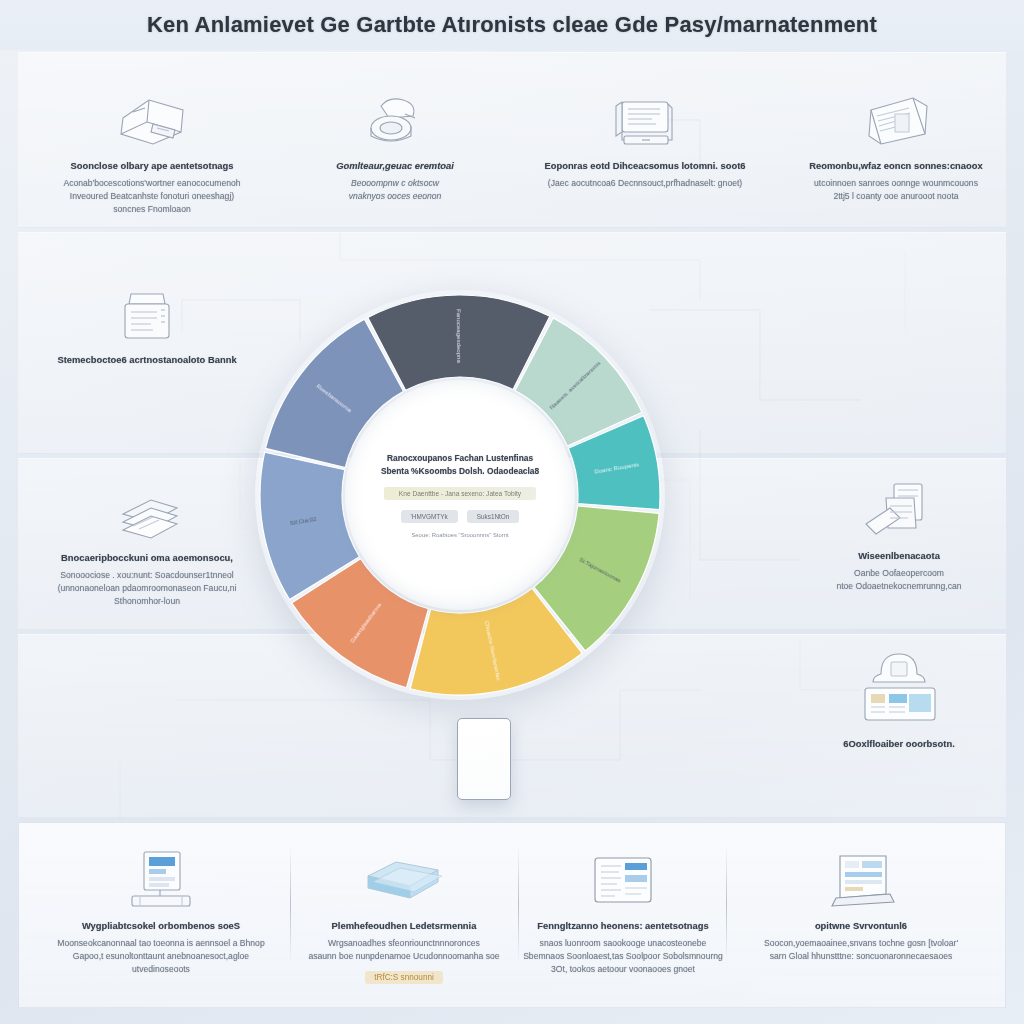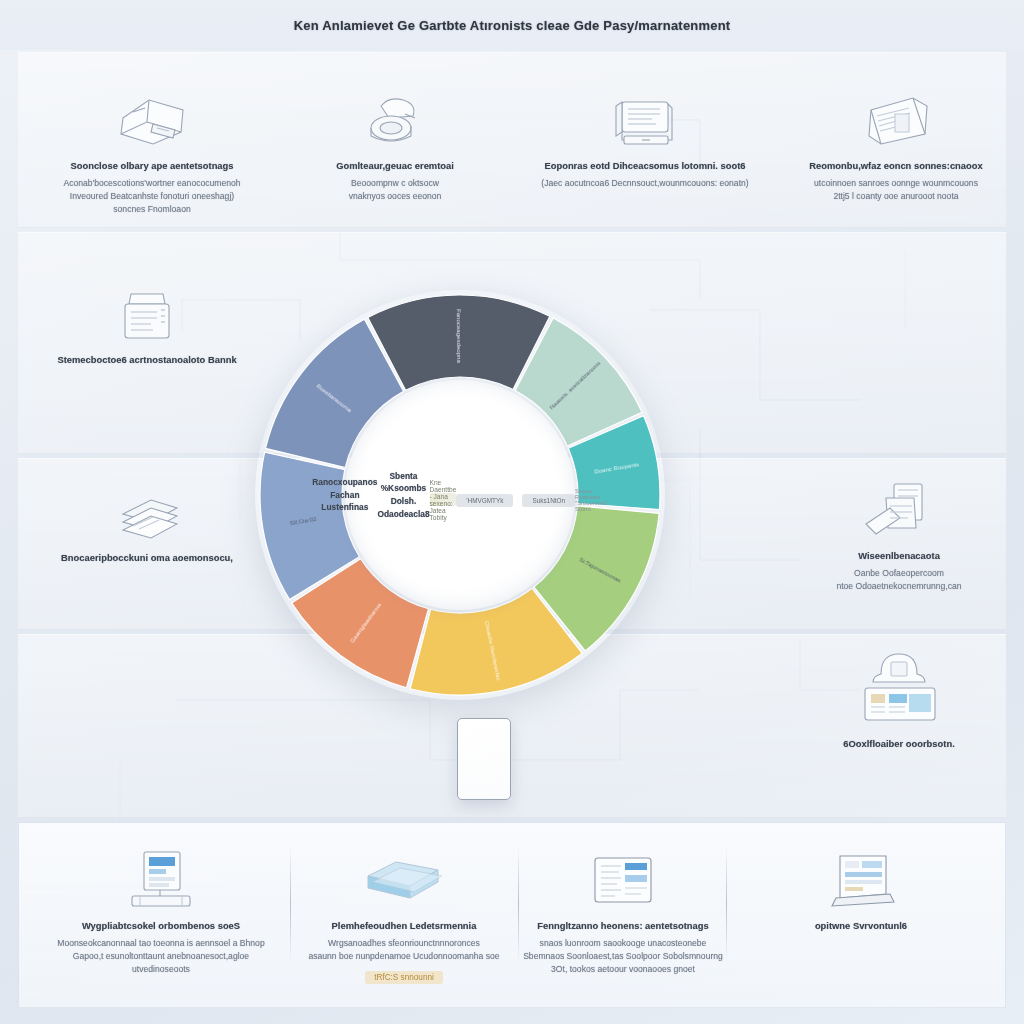--- a/index.html
+++ b/index.html
@@ -21,21 +21,21 @@
   
   .wires { position: absolute; inset: 0; pointer-events: none; }
 
   
   .title-bar {
     position: absolute; left: 0; top: 0; width: 1024px; height: 50px;
     display: flex; align-items: center; justify-content: center;
     background: linear-gradient(180deg, #eaeff6 0%, #e7edf5 100%);
   }
   .title-text {
-    font-size: 13px; font-weight: bold; color: #30363f;
+    font-size: 22px; font-weight: bold; color: #30363f;
     letter-spacing: .2px;
     text-shadow: 0 0 1px rgba(120,130,145,.55), 0 0 2.5px rgba(150,160,175,.4);
     filter: blur(.28px);
     white-space: nowrap;
   }
 
   
   .band {
     position: absolute; left: 18px; width: 988px;
     background: linear-gradient(180deg, rgba(255,255,255,.52), rgba(255,255,255,.30));
@@ -98,21 +98,21 @@
     font-size: 6.1px; fill: #ffffff; opacity: .82;
     font-family: "Liberation Sans", sans-serif;
   }
   .seg-label.dark { fill: #4a5260; opacity: .85; }
 
   #donut-hole {
     position: absolute; left: 90px; top: 90px; width: 230px; height: 230px;
     border-radius: 50%;
     background: radial-gradient(circle at 45% 38%, #ffffff 62%, #f6f8fa 100%);
     box-shadow: inset 0 0 18px rgba(175,188,205,.28), 0 2px 10px rgba(120,135,160,.16);
-    display: flex; flex-direction: row; align-items: center; justify-content: center;
+    display: flex; flex-direction: column; align-items: center; justify-content: center;
     padding: 0 22px;
   }
   #donut-hole .ch-line1,
   #donut-hole .ch-line2 {
     font-size: 8.4px; font-weight: bold; color: #3c4450; line-height: 1.5;
     text-shadow: 0 0 1.1px rgba(135,145,160,.8);
     filter: blur(.35px); text-align: center;
   }
   #donut-hole .ch-highlight {
     margin-top: 9px; width: 152px; height: 13px;
@@ -192,21 +192,21 @@
         <path d="M48,40 L60,43" stroke="#b6c0ce"></path>
         <path d="M24,24 L36,20"></path>
       </svg>
     </div>
     <div class="p-title">Soonclose olbary ape aentetsotnags</div>
     <div class="p-desc" style="white-space:pre-line;">Aconab'bocescotions'wortner eanococumenoh
 Inveoured  Beatcanhste fonoturi oneeshagj)
 soncnes Fnomloaon</div>
   </div>
 
-  <div class="panel" style="left:288px; top:78px; width:214px;">
+  <div class="panel" style="left:288px; top:78px; width:214px;font-style:italic;">
     <div class="icon-wrap sk">
       <svg width="80" height="58" viewBox="0 0 80 58" fill="none" stroke="#9aa5b5" stroke-width="1.1">
         <path d="M26,14 Q34,4 48,8 Q62,12 58,24 L34,26 Z" fill="#fbfcfe"></path>
         <ellipse cx="36" cy="36" rx="20" ry="12" fill="#f7f9fb"></ellipse>
         <path d="M16,36 L16,44 Q36,54 56,44 L56,34"></path>
         <ellipse cx="36" cy="36" rx="11" ry="6" fill="#eef2f6"></ellipse>
         <path d="M50,22 L60,26"></path>
       </svg>
     </div>
     <div class="p-title">Gomlteaur,geuac eremtoai</div>
@@ -224,21 +224,21 @@
         <g stroke="#bcc6d3">
           <path d="M26,15 L58,15"></path>
             <path d="M26,20 L58,20"></path>
           <path d="M26,25 L50,25"></path>
             <path d="M26,30 L54,30"></path>
         </g>
         <path d="M40,46 L48,46"></path>
       </svg>
     </div>
     <div class="p-title">Eoponras eotd Dihceacsomus lotomni. soot6</div>
-    <div class="p-desc" style="white-space:pre-line;">(Jaec aocutncoa6 Decnnsouct,wounmcouons: eonatn)</div>
+    <div class="p-desc" style="white-space:pre-line;">(Jaec aocutncoa6 Decnnsouct,prfhadnaselt: gnoet)</div>
   </div>
 
   <div class="panel" style="left:790px; top:78px; width:212px;">
     <div class="icon-wrap sk">
       <svg width="82" height="58" viewBox="0 0 82 58" fill="none" stroke="#9aa5b5" stroke-width="1.1">
         <path d="M16,18 L58,6 L72,14 L70,42 L26,52 L14,44 Z" fill="#fafcfe"></path>
         <path d="M16,18 L26,52"></path>
         <path d="M58,6 L70,42"></path>
         <g stroke="#c2cbd7">
           <path d="M22,24 L54,16"></path>
@@ -277,20 +277,23 @@
         <path d="M16,30 L44,16 L70,24 L44,38 Z" fill="#f4f7fa"></path>
         <path d="M16,38 L44,24 L70,32 L44,46 Z" fill="#fafbfd"></path>
         <path d="M16,46 L44,32 L70,40 L44,54 Z" fill="#fdfdfe"></path>
         <g stroke="#c3ccd9">
           <path d="M26,42 L46,33"></path>
             <path d="M32,45 L52,36"></path>
         </g>
       </svg>
     </div>
     <div class="p-title">Bnocaeripbocckuni oma aoemonsocu,</div>
+    <div class="p-desc" style="white-space:pre-line;">Sonooociose . xou:nunt: Soacdounser1tnneol
+(unnonaoneloan pdaomroomonaseon Faucu,ni
+Sthonomhor-loun</div>
   </div>
 
 
 
   <div class="panel" style="left:790px; top:468px; width:218px;">
     <div class="icon-wrap sk">
       <svg width="86" height="62" viewBox="0 0 86 62" fill="none" stroke="#9aa5b5" stroke-width="1.1">
         <rect x="38" y="6" width="28" height="36" rx="2" fill="#fbfcfe"></rect>
         <path d="M30,20 L58,20 L60,50 L32,50 Z" fill="#f8fafc"></path>
         <path d="M10,46 L34,30 L44,40 L20,56 Z" fill="#fafbfd"></path>
@@ -438,15 +441,17 @@
         <path d="M20,6 L66,6 L66,44 L20,48 Z" fill="#fcfdfe"></path>
         <rect x="25" y="11" width="14" height="7" fill="#e6edf4" stroke="none"></rect>
         <rect x="42" y="11" width="20" height="7" fill="#bcd9ef" stroke="none"></rect>
         <rect x="25" y="22" width="37" height="5" fill="#a8cdea" stroke="none"></rect>
         <rect x="25" y="30" width="37" height="4" fill="#dde7f1" stroke="none"></rect>
         <rect x="25" y="37" width="18" height="4" fill="#e7d9b6" stroke="none"></rect>
         <path d="M16,48 L70,44 L74,52 L12,56 Z" fill="#eef2f7"></path>
       </svg>
     </div>
     <div class="p-title">opitwne  Svrvontunl6</div>
+    <div class="p-desc" style="white-space:pre-line;">Soocon,yoemaoainee,snvans tochne gosn [tvoloar'
+sarn Gloal hhunstttne: soncuonaronnecaesaoes</div>
   </div>
 
 </div>
 
 </body></html>

